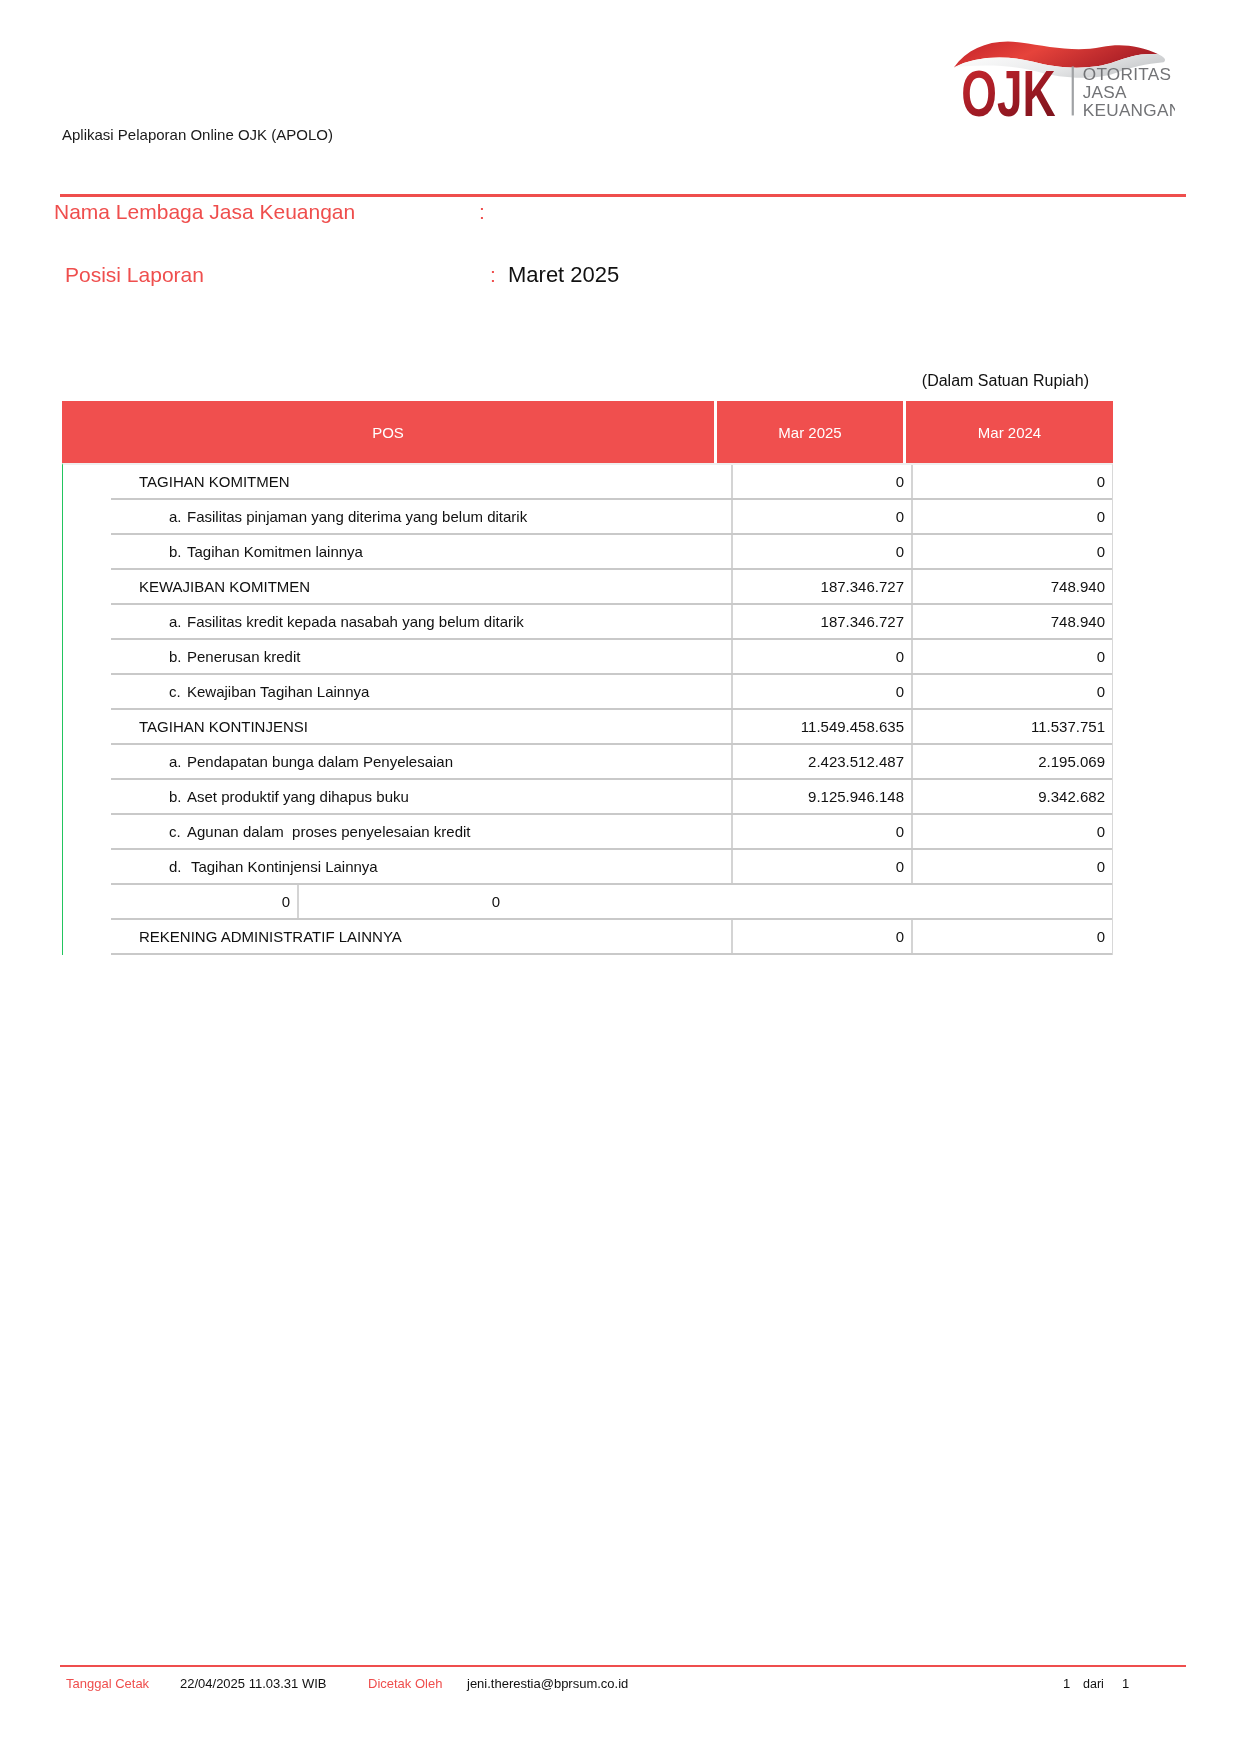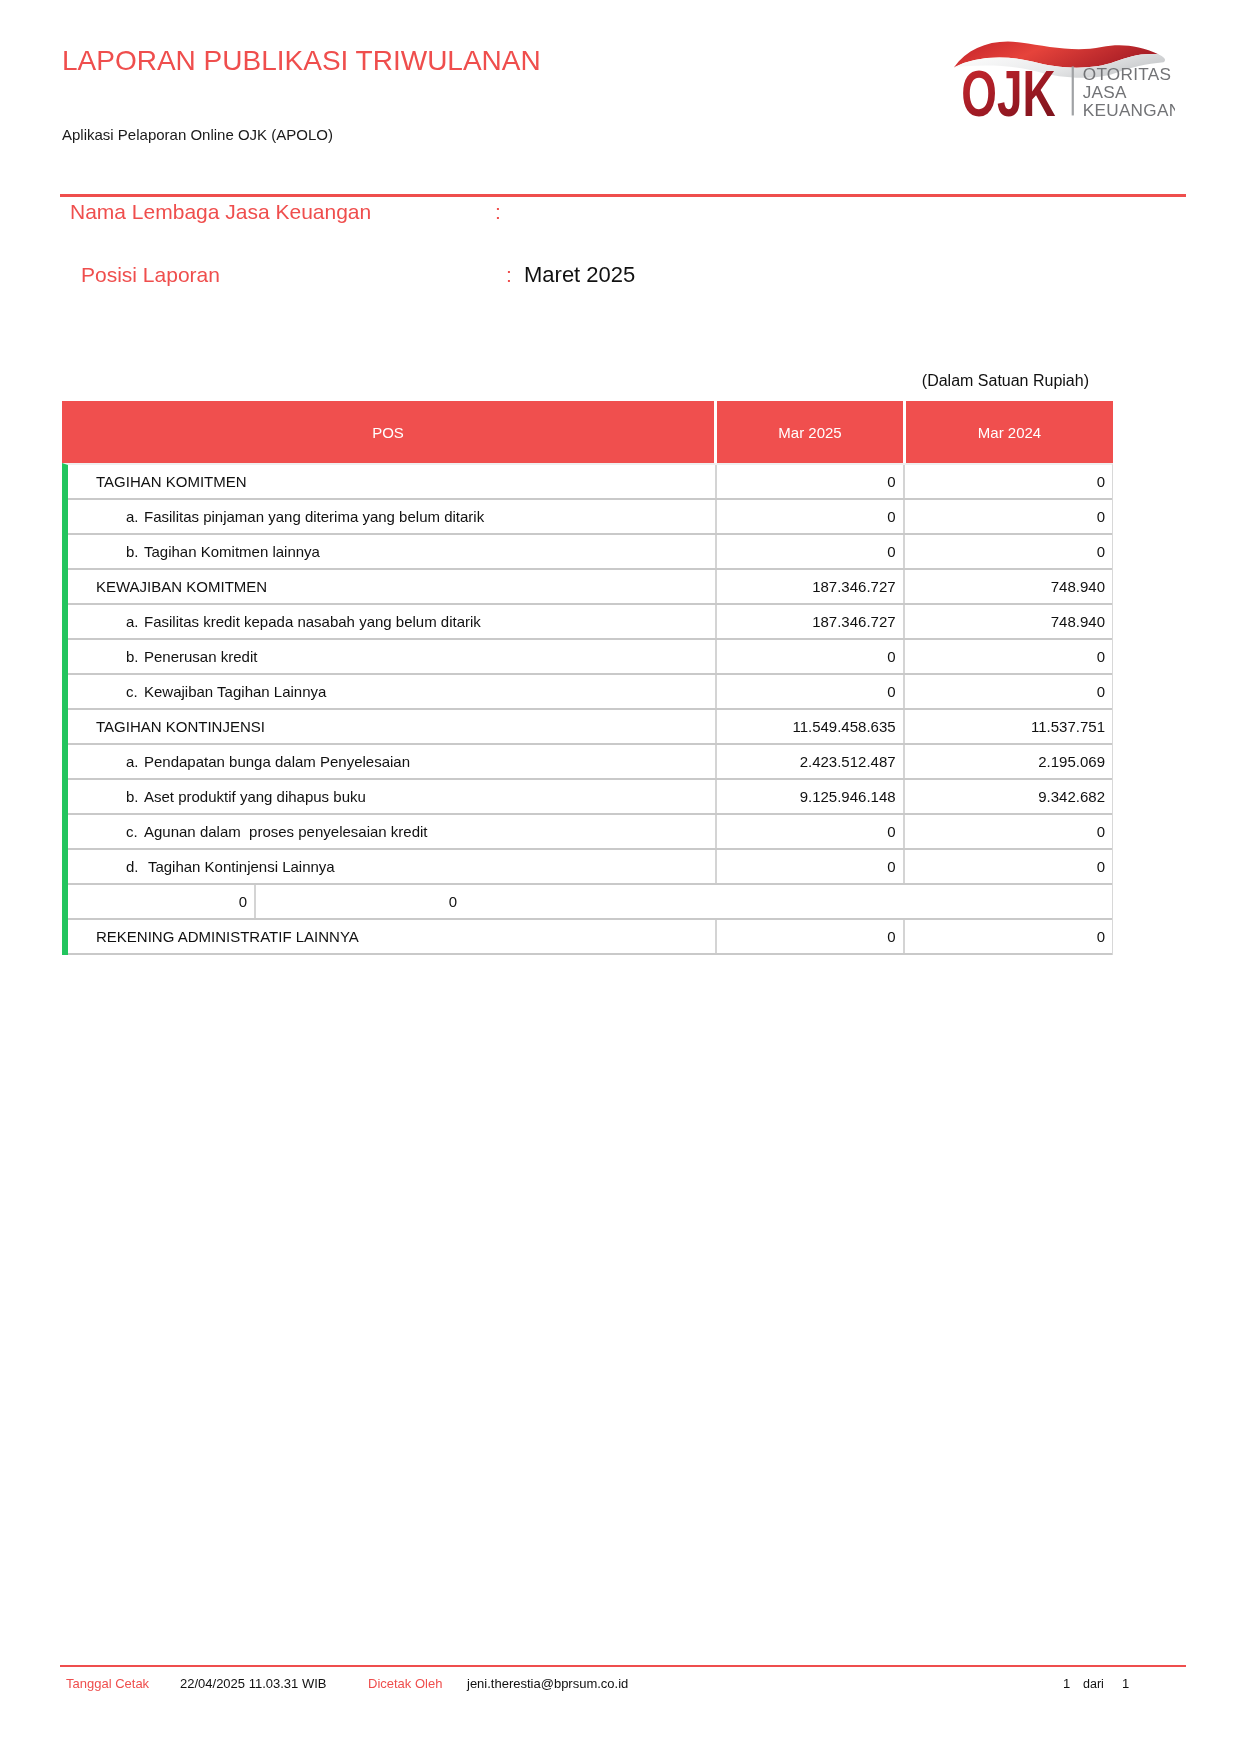--- a/index.html
+++ b/index.html
@@ -11,37 +11,37 @@
     overflow:hidden;
   }
   
   .title-line1{position:absolute;left:62px;top:44px;font-size:28px;line-height:34px;color:var(--accent_red);}
   .title-line2{position:absolute;left:62px;top:81px;font-size:28px;line-height:34px;color:var(--accent_red);}
   .subtitle{position:absolute;left:62px;top:126px;font-size:15px;color:#1a1a1a;}
   .rule-top{position:absolute;left:60px;top:194px;width:1126px;height:3px;background:var(--accent_red);}
   
   .logo{position:absolute;left:948px;top:36px;width:227px;height:85px;}
   
-  .info-row{position:absolute;left:70px;width:1080px;height:28px;line-height:28px;}
+  .info-row{position:absolute;left:54px;width:1080px;height:28px;line-height:28px;}
   .info-row .lbl{position:absolute;left:0;font-size:21px;color:var(--accent_red);}
   .info-row .colon{position:absolute;left:425px;font-size:21px;color:var(--accent_red);}
   .info-row .val{position:absolute;left:443px;font-size:22px;color:#111;}
   .info-row1{top:198px;}
   .info-row2{top:261px;margin-left:11px;}
   
   .unit-note{position:absolute;left:62px;top:372px;width:1051px;box-sizing:border-box;
              padding-right:24px;text-align:right;font-size:16px;color:#111;}
   
   .rpt-table{position:absolute;left:62px;top:401px;width:1051px;}
   .thead{display:flex;height:62px;background:var(--table_header_red);color:#ffffff;font-size:15px;}
   .thead .th{display:flex;align-items:center;justify-content:center;box-sizing:border-box;}
   .th-pos{width:652px;}
   .th-a{width:189px;border-left:3px solid #ffffff;}
   .th-b{width:210px;border-left:3px solid #ffffff;}
-  .tbody{border-left:6px solid #22c55e;border-right:1px solid #d8d8d8;border-top:2px solid #efefef;}
+  .tbody{border-left:1px solid #22c55e;border-right:1px solid #d8d8d8;border-top:2px solid #efefef;padding-left:48px;}
   .trow{display:flex;height:35px;border-bottom:2px solid #c9c9c9;box-sizing:border-box;
         font-size:15px;color:#111;align-items:center;}
   .cell-pos{width:651px;display:flex;align-items:center;box-sizing:border-box;
             border-right:2px solid #d4d4d4;height:100%;}
   .cell-letter{flex:0 0 auto;margin-left:58px;width:18px;white-space:pre;}
   .cell-label{white-space:pre;}
   .row-main .cell-label{margin-left:28px;}
   .cell-val{box-sizing:border-box;height:100%;display:flex;align-items:center;justify-content:flex-end;
             padding-right:7px;}
   .cell-2025{width:188px;border-right:2px solid #d4d4d4;}
@@ -57,21 +57,20 @@
   .f-by-val{left:467px;}
   .f-p1{left:1063px;}
   .f-sep{left:1083px;font-size:12.5px;}
   .f-p2{left:1122px;}
 </style>
 </head>
 <body>
 
 <div class="page" style="--accent_red: #EF4E4D; --table_header_red: #F04F4E; --logo_dark_red: #A01C26; --logo_gray: #727376;">
 
-  <div class="title-line1">LAPORAN PUBLIKASI TRIWULANAN</div>
   <div class="subtitle">Aplikasi Pelaporan Online OJK (APOLO)</div>
 
   <svg class="logo" viewBox="0 0 245 92" aria-hidden="true">
     <defs>
       <linearGradient id="gFlagRed" x1="0" y1="0" x2="1" y2="0.25">
         <stop offset="0" stop-color="#C32129"></stop>
         <stop offset="0.45" stop-color="#E6433B"></stop>
         <stop offset="1" stop-color="#A91E26"></stop>
       </linearGradient>
       <linearGradient id="gSilver" x1="0" y1="0" x2="1" y2="0.4">

